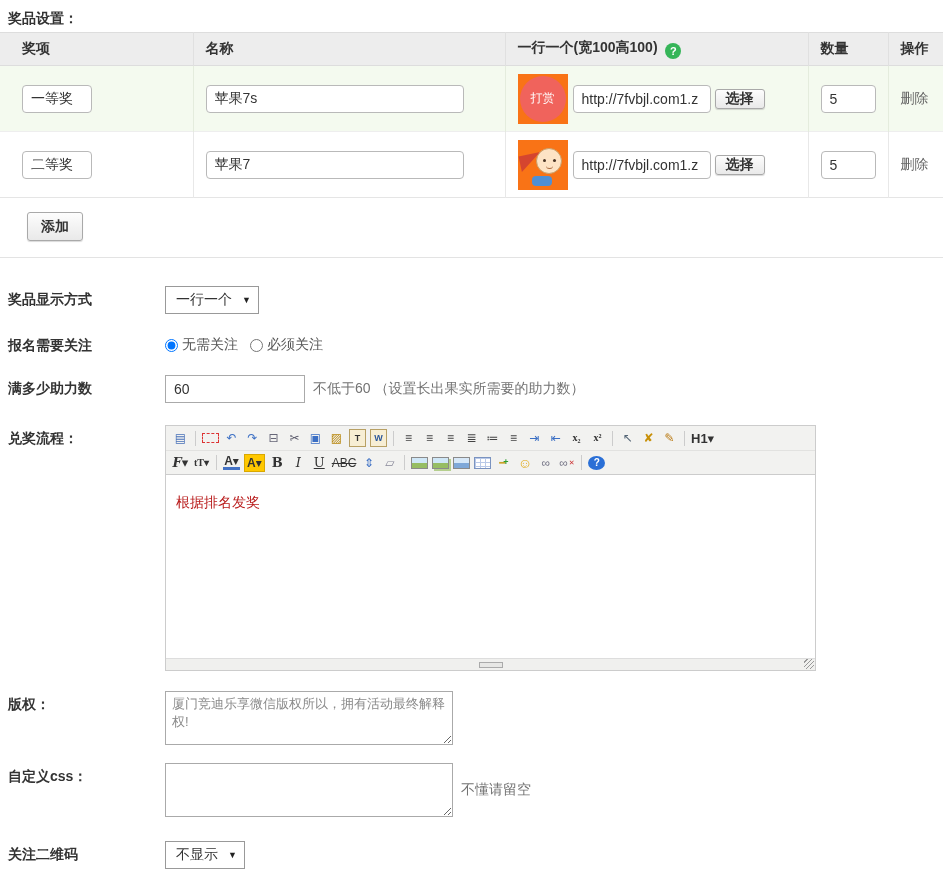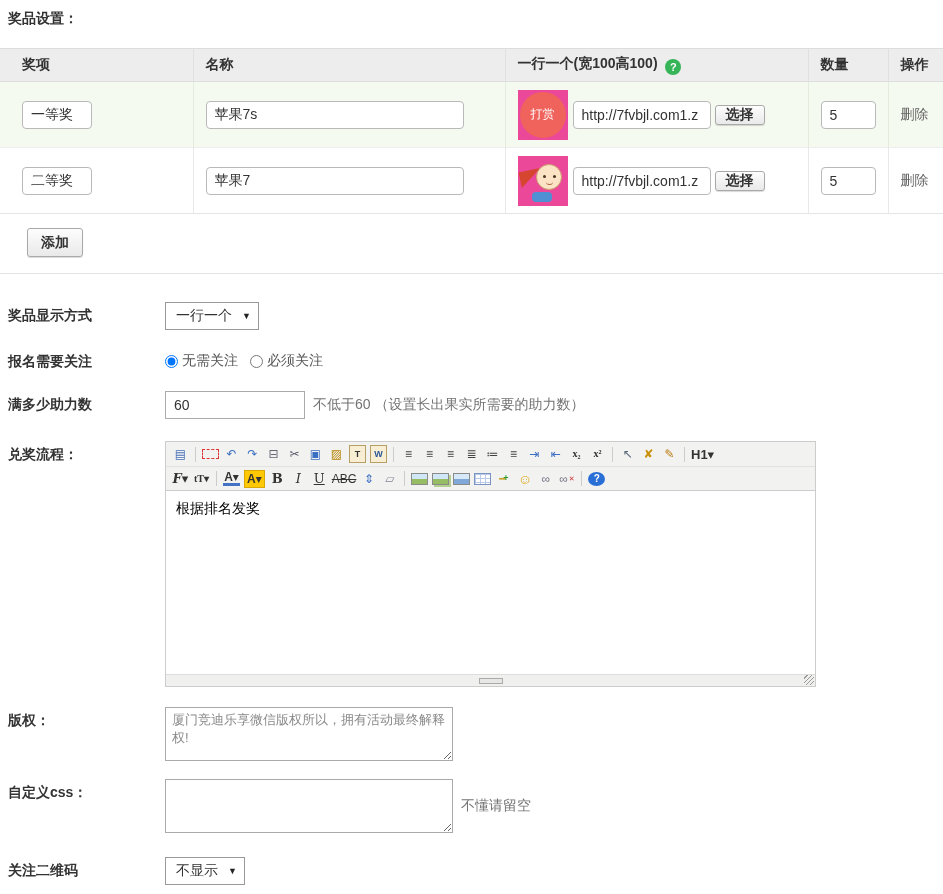--- a/index.html
+++ b/index.html
@@ -3,21 +3,21 @@
 <meta charset="utf-8">
 <style>
   * { box-sizing: border-box; margin: 0; padding: 0; }
   html,body { background:#fff; }
   body { font-family:"Liberation Sans","DejaVu Sans",sans-serif; font-size:14px; color:#333; }
   .page { width:943px; height:894px; overflow:hidden; position:relative; background:#fff; }
 
   .page-title { font-weight:bold; padding:10px 0 0 8px; }
 
   
-  table.prize { width:943px; border-collapse:collapse; margin-top:20px; border-top:1px solid #ddd; border-bottom:1px solid #e5e5e5; table-layout:fixed; }
+  table.prize { width:943px; border-collapse:collapse; margin-top:4px; border-top:1px solid #ddd; border-bottom:1px solid #e5e5e5; table-layout:fixed; }
   table.prize th { background:#ededed; height:33px; text-align:left; font-weight:bold; border-left:1px solid #e0e0e0; }
   table.prize th:first-child { border-left:none; padding-left:22px; }
   table.prize td { border-left:1px solid #e8e8e8; height:66px; vertical-align:middle; }
   table.prize td:first-child { border-left:none; padding-left:22px; }
   table.prize th, table.prize td { padding-left:12px; }
   table.prize tr.row-odd { background:#f4faef; }
   table.prize tr.row-odd td { border-left-color:#e4ecdd; }
   table.prize tr + tr { border-top:1px solid #eee; }
   thead tr { border-bottom:1px solid #ddd; }
 
@@ -28,21 +28,21 @@
              font-size:11px; font-weight:bold; align-items:center; justify-content:center; vertical-align:-3px; margin-left:4px; cursor:pointer; }
 
   input.inp { height:28px; border:1px solid #b9b9b9; border-radius:4px; padding:0 8px; font-size:14px; color:#333;
               font-family:inherit; background:#fff; }
   .inp-prize { width:70px; }
   .inp-name  { width:258px; }
   .inp-url   { width:138px; margin:0 4px 0 5px; }
   .inp-qty   { width:55px; }
 
   .img-cell { display:flex; align-items:center; }
-  .thumb { width:50px; height:50px; background:#ec4899; display:flex; align-items:center; justify-content:center; flex:0 0 auto; }
+  .thumb { width:50px; height:50px; background:#f97316; display:flex; align-items:center; justify-content:center; flex:0 0 auto; }
   .circle-badge { width:46px; height:46px; border-radius:50%; background:#f0635c; color:#fff; font-size:12px;
                   display:flex; align-items:center; justify-content:center; }
   
   .baby { position:relative; width:50px; height:50px; }
   .baby .cape { position:absolute; left:2px; top:14px; width:0; height:0; border-top:16px solid #d5452f; border-right:22px solid transparent; transform:rotate(-12deg); }
   .baby .face { position:absolute; right:6px; top:8px; width:26px; height:26px; border-radius:50%; background:#fde3c5; border:1px solid #c9a06b; }
   .baby .face::before { content:""; position:absolute; left:6px; top:10px; width:3px; height:3px; border-radius:50%; background:#4a3526; box-shadow:10px 0 0 #4a3526; }
   .baby .face::after { content:""; position:absolute; left:9px; top:16px; width:7px; height:3px; border-radius:0 0 6px 6px; border-bottom:1px solid #a5673f; }
   .baby .body { position:absolute; left:14px; bottom:4px; width:20px; height:10px; border-radius:4px; background:#4f8fd4; }
 
@@ -96,21 +96,21 @@
   .i-media { background:linear-gradient(180deg,#d7e8f8 0 50%,#7fa8d8 50% 100%); }
   .i-table { width:15px; height:12px; border:1px solid #7a93c0; background-color:#fff;
              background-image:repeating-linear-gradient(to right,#b9c9e8 0 1px,transparent 1px 5px),
                               repeating-linear-gradient(to bottom,#b9c9e8 0 1px,transparent 1px 4px); }
   .i-hr { font-size:10px; }
   .i-hr::after { content:"+"; color:#2f9e2f; font-size:9px; font-weight:bold; margin-left:-2px; vertical-align:2px; }
   .i-smile { font-size:14px; }
   .i-unlink::after { content:"✕"; color:#c33; font-size:7px; vertical-align:super; margin-left:1px; }
   .i-help { width:14px; height:14px; border-radius:50%; background:#2a6fd6; color:#fff; font-size:10px; font-weight:bold; }
 
-  .ed-body { background:#fff; height:184px; padding:9px 10px; font-size:14px; color:#000000; border-top:1px solid #ccc; }
+  .ed-body { background:#fff; height:184px; padding:19px 10px; font-size:14px; color:#b91c1c; border-top:1px solid #ccc; }
   .ed-status { height:12px; background:#f0f0ee; border-top:1px solid #ddd; position:relative; }
   .ed-grip { position:absolute; left:50%; top:1px; transform:translateX(-50%); width:26px; height:9px; cursor:ns-resize;
              display:flex; flex-direction:column; align-items:center; justify-content:center; }
   .ed-grip::before { content:""; width:22px; height:4px; background:#e7e7e5; border:1px solid #aaa; }
   .ed-corner { position:absolute; right:1px; bottom:1px; width:10px; height:10px; cursor:nwse-resize;
                background:repeating-linear-gradient(135deg,transparent 0 2px,#999 2px 3px); }
 
   textarea.ta { width:288px; height:54px; border:1px solid #aaa; font-family:inherit; font-size:13px; color:#8a8a8a;
                 padding:3px 6px; resize:both; background:#fff; }
 

